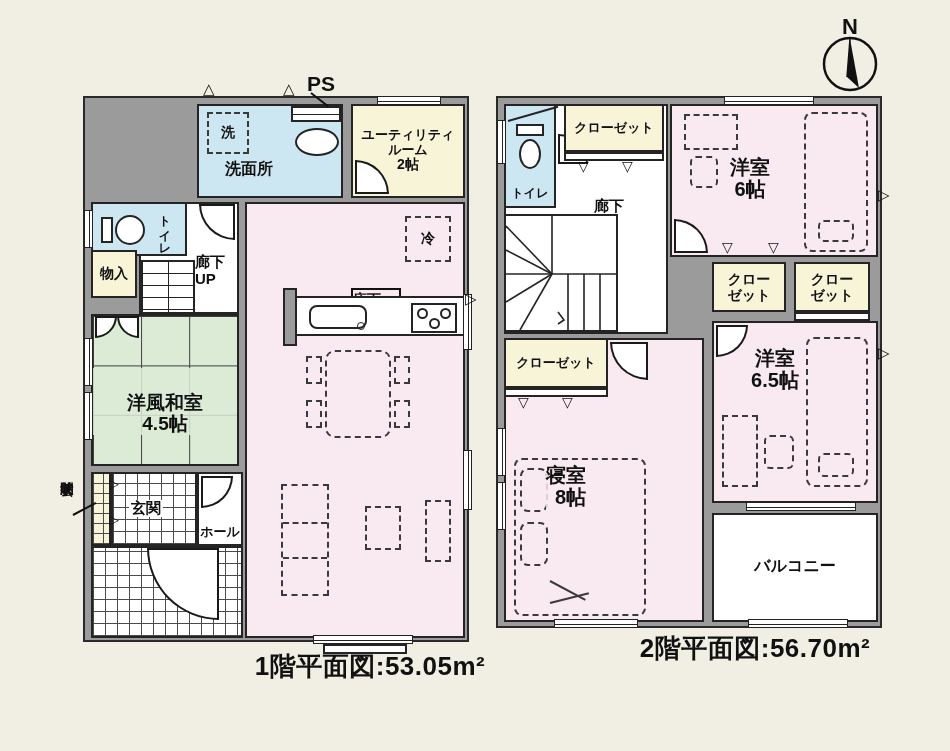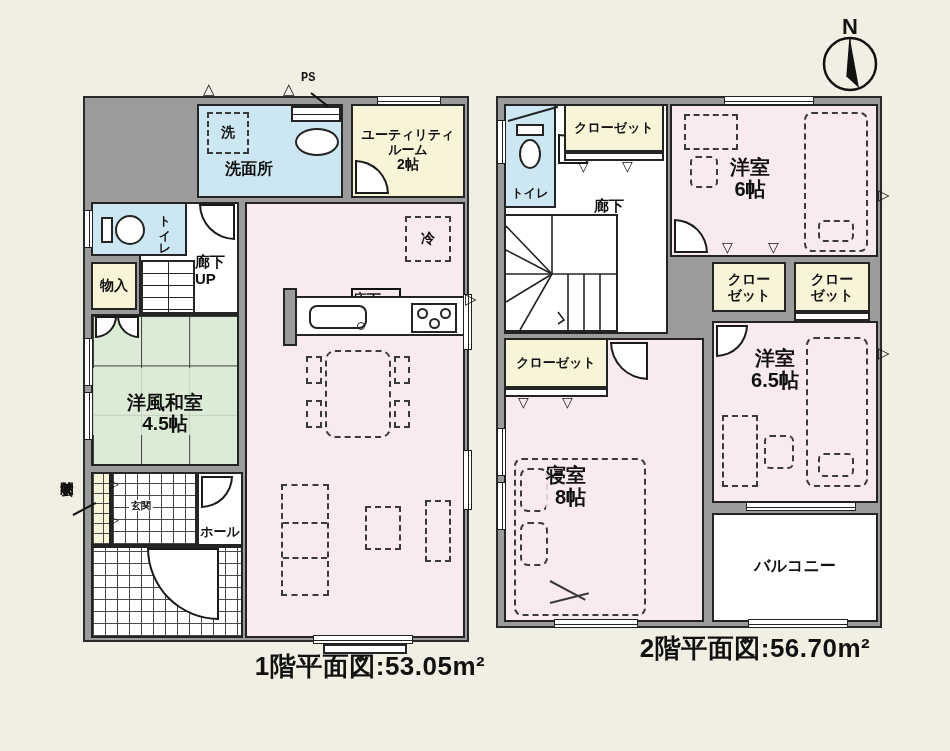--- a/index.html
+++ b/index.html
@@ -53,39 +53,39 @@
     <div class="dash" style="left:8px;top:6px;width:42px;height:42px;display:flex;align-items:center;justify-content:center;">
       <span style="font-size:14px;">洗</span>
     </div>
     <div class="fix" style="left:92px;top:0px;width:50px;height:16px;">
       <div style="position:absolute;left:0;right:0;top:6px;border-top:1px solid #242424;"></div>
     </div>
     <div class="fix" style="left:96px;top:22px;width:44px;height:28px;border-radius:50%;"></div>
     <div class="lbl" style="left:26px;top:54px;font-size:16px;">洗面所</div>
   </div>
 
-  <div class="lbl" style="left:216px;top:-26px;font-size:12px;font-family:Liberation Mono, monospace;">PS</div>
+  <div class="lbl" style="left:222px;top:-26px;font-size:21px;">PS</div>
   <div class="ptr" style="left:226px;top:-6px;width:22px;transform:rotate(38deg);"></div>
 
   <div class="room yellow" style="left:266px;top:6px;width:114px;height:94px;">
     <div class="lbl" style="left:0;right:0;top:22px;">
       <div style="font-size:13px;">ユーティリティ</div>
       <div style="font-size:13px;">ルーム</div>
       <div style="font-size:14px;">2帖</div>
     </div>
     <div class="arc" style="left:2px;bottom:2px;width:34px;height:34px;border-radius:0 100% 0 0;"></div>
   </div>
 
   <div class="room blue" style="left:6px;top:104px;width:96px;height:54px;">
     <div class="fix" style="left:8px;top:13px;width:12px;height:26px;"></div>
     <div class="fix" style="left:22px;top:11px;width:30px;height:30px;border-radius:50%;"></div>
     <div class="lbl vert" style="right:14px;top:3px;font-size:12px;">トイレ</div>
   </div>
 
-  <div class="room yellow" style="left:6px;top:164px;width:46px;height:48px;display:flex;align-items:center;justify-content:center;">
+  <div class="room yellow" style="left:6px;top:152px;width:46px;height:48px;display:flex;align-items:center;justify-content:center;">
     <span class="lbl" style="position:static;font-size:14px;">物入</span>
   </div>
 
   <div class="room white steps" style="left:56px;top:162px;width:54px;height:54px;"></div>
   <div class="lbl" style="left:110px;top:156px;text-align:left;">
     <div style="font-size:15px;">廊下</div>
     <div style="font-size:15px;">UP</div>
   </div>
   <div class="arc" style="left:114px;top:106px;width:36px;height:36px;border-radius:0 0 0 100%;"></div>
 
@@ -93,21 +93,21 @@
     <div class="lbl" style="left:0;right:0;top:52px;background:rgba(220,235,214,0.85);">
       <div style="font-size:19px;margin-top:24px;">洋風和室</div>
       <div style="font-size:19px;">4.5帖</div>
     </div>
     <div class="arc" style="left:2px;top:0px;width:22px;height:22px;border-radius:0 0 100% 0;"></div>
     <div class="arc" style="left:24px;top:0px;width:22px;height:22px;border-radius:0 0 0 100%;"></div>
   </div>
 
   <div class="room yellow tiles10" style="left:6px;top:374px;width:20px;height:74px;"></div>
   <div class="room white tiles12" style="left:26px;top:374px;width:86px;height:74px;">
-    <div class="lbl" style="left:16px;top:26px;font-size:10px;background:#fff;padding:0 2px;">玄関</div>
+    <div class="lbl" style="left:16px;top:26px;font-size:15px;background:#fff;padding:0 2px;">玄関</div>
   </div>
   <span class="mark" style="left:24px;top:378px;font-size:13px;">▷</span>
   <span class="mark" style="left:24px;top:414px;font-size:13px;">▷</span>
   <div class="room white" style="left:112px;top:374px;width:46px;height:74px;">
     <div class="arc" style="left:2px;top:2px;width:32px;height:32px;border-radius:0 0 100% 0;"></div>
     <div class="lbl" style="left:0;right:0;bottom:4px;font-size:13px;">ホール</div>
   </div>
 
   <div class="room white tiles12" style="left:6px;top:448px;width:152px;height:92px;">
     <div class="arc" style="left:54px;top:0px;width:72px;height:72px;border-radius:0 0 0 100%;"></div>

